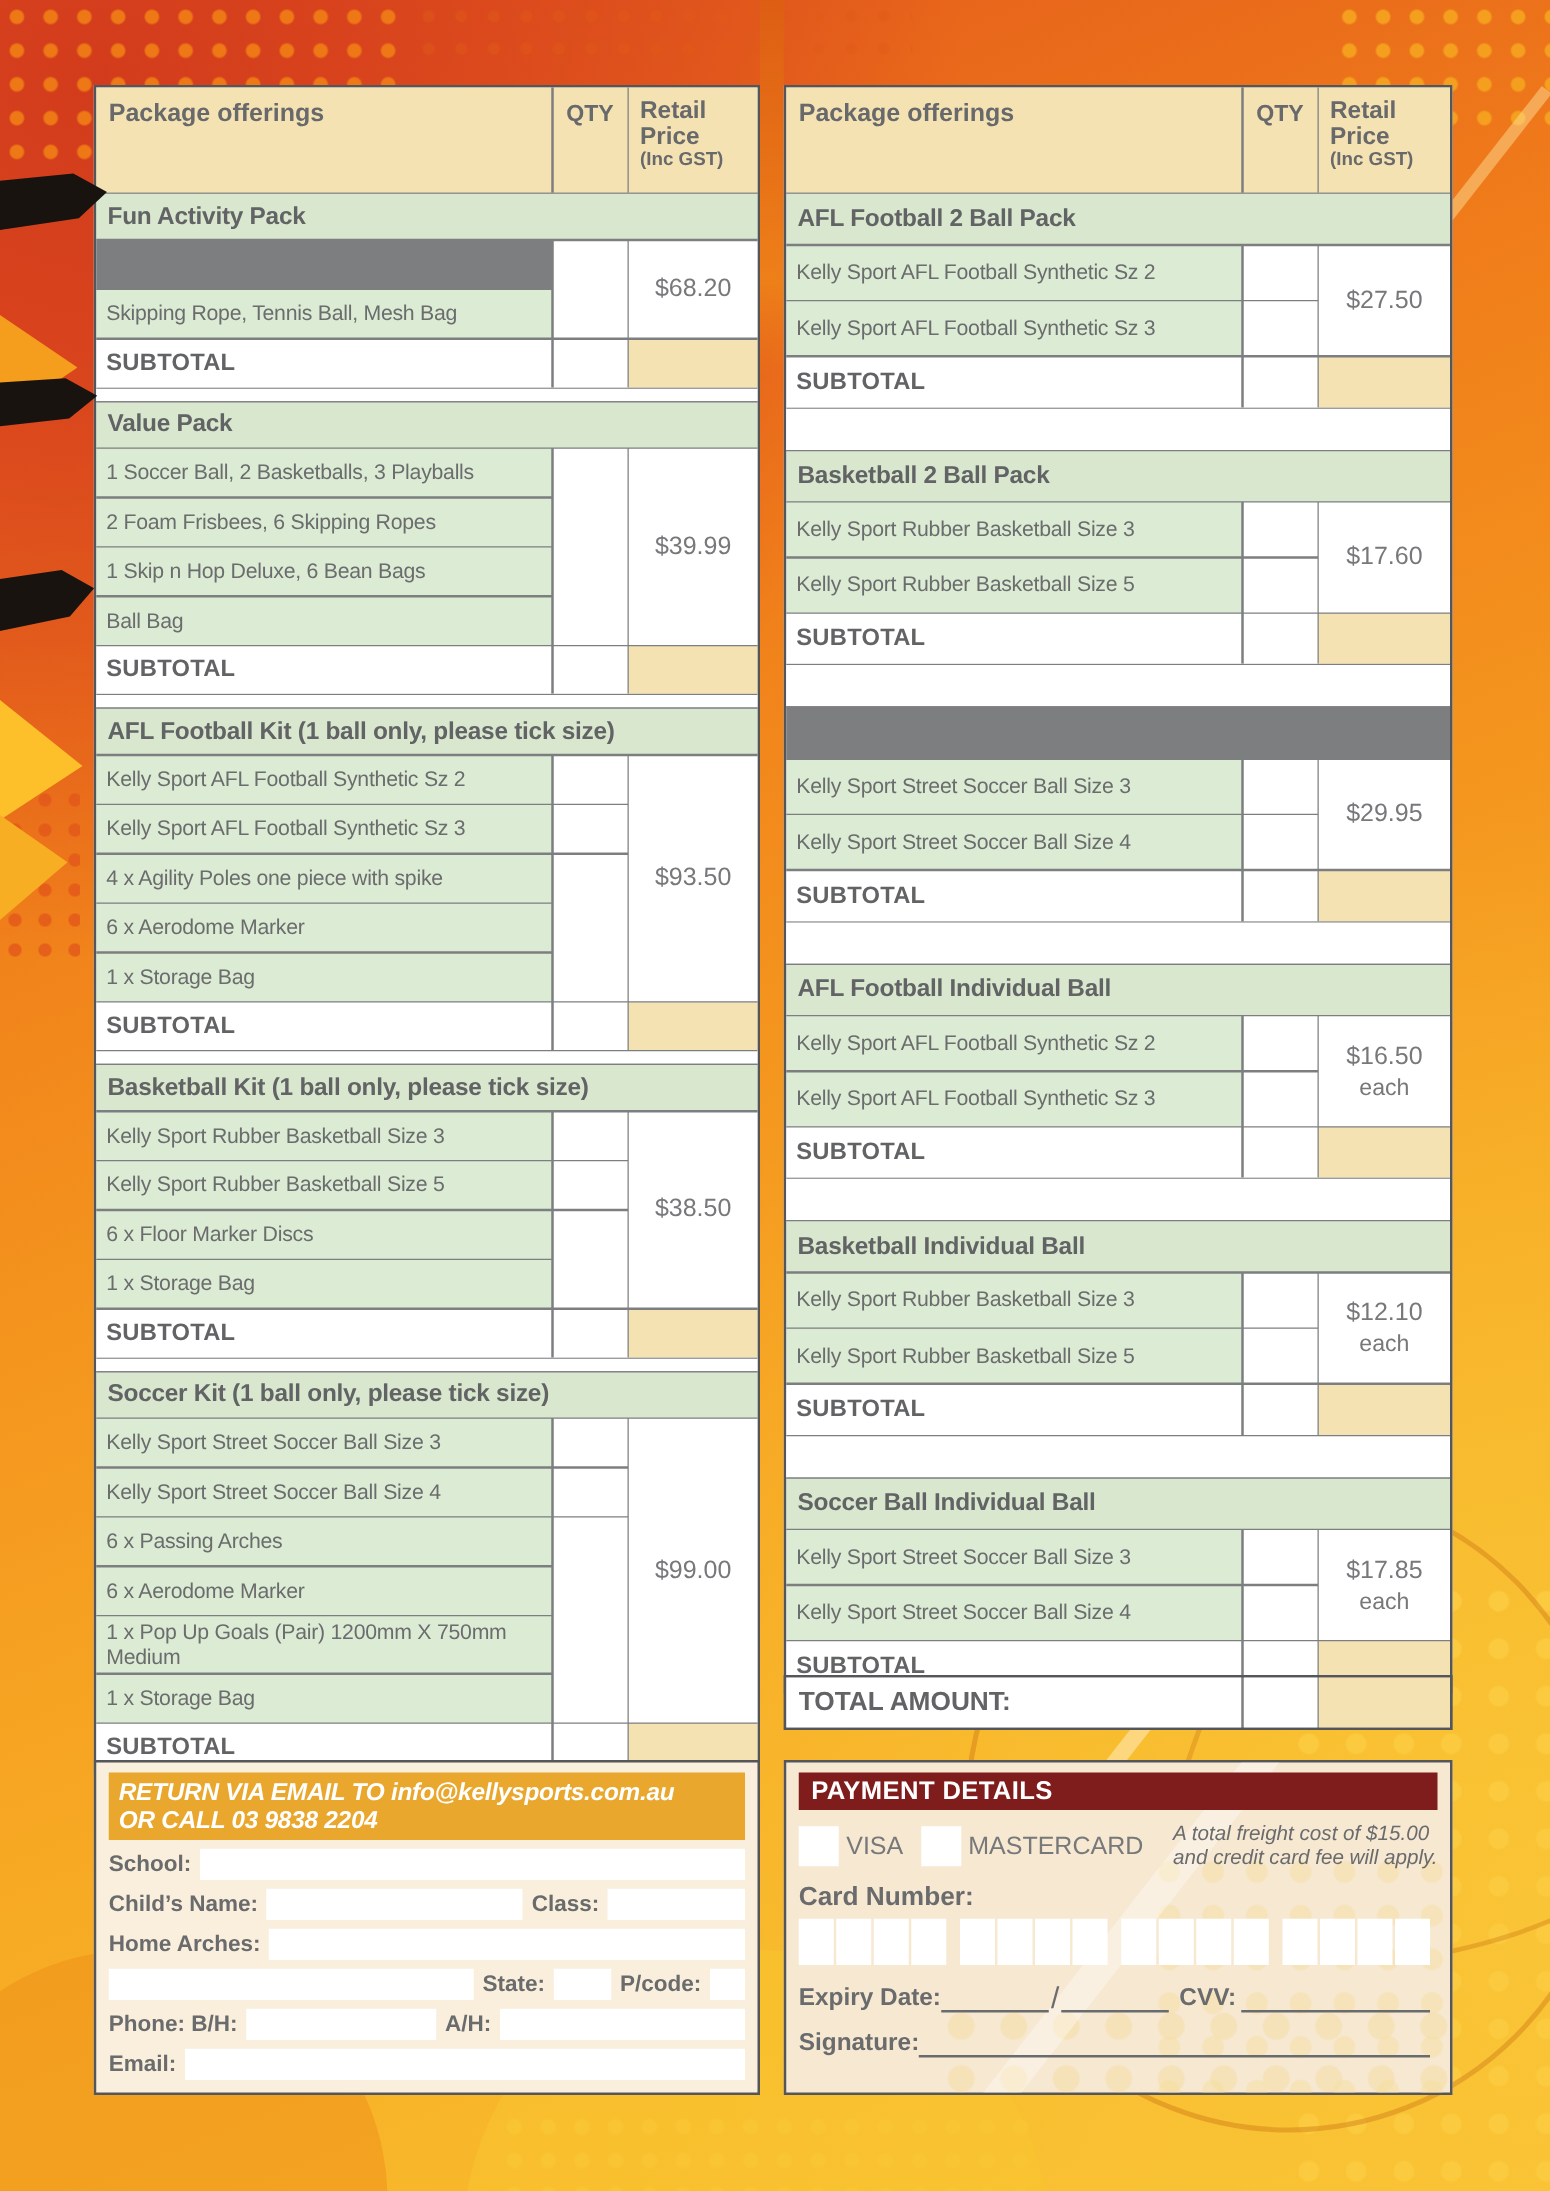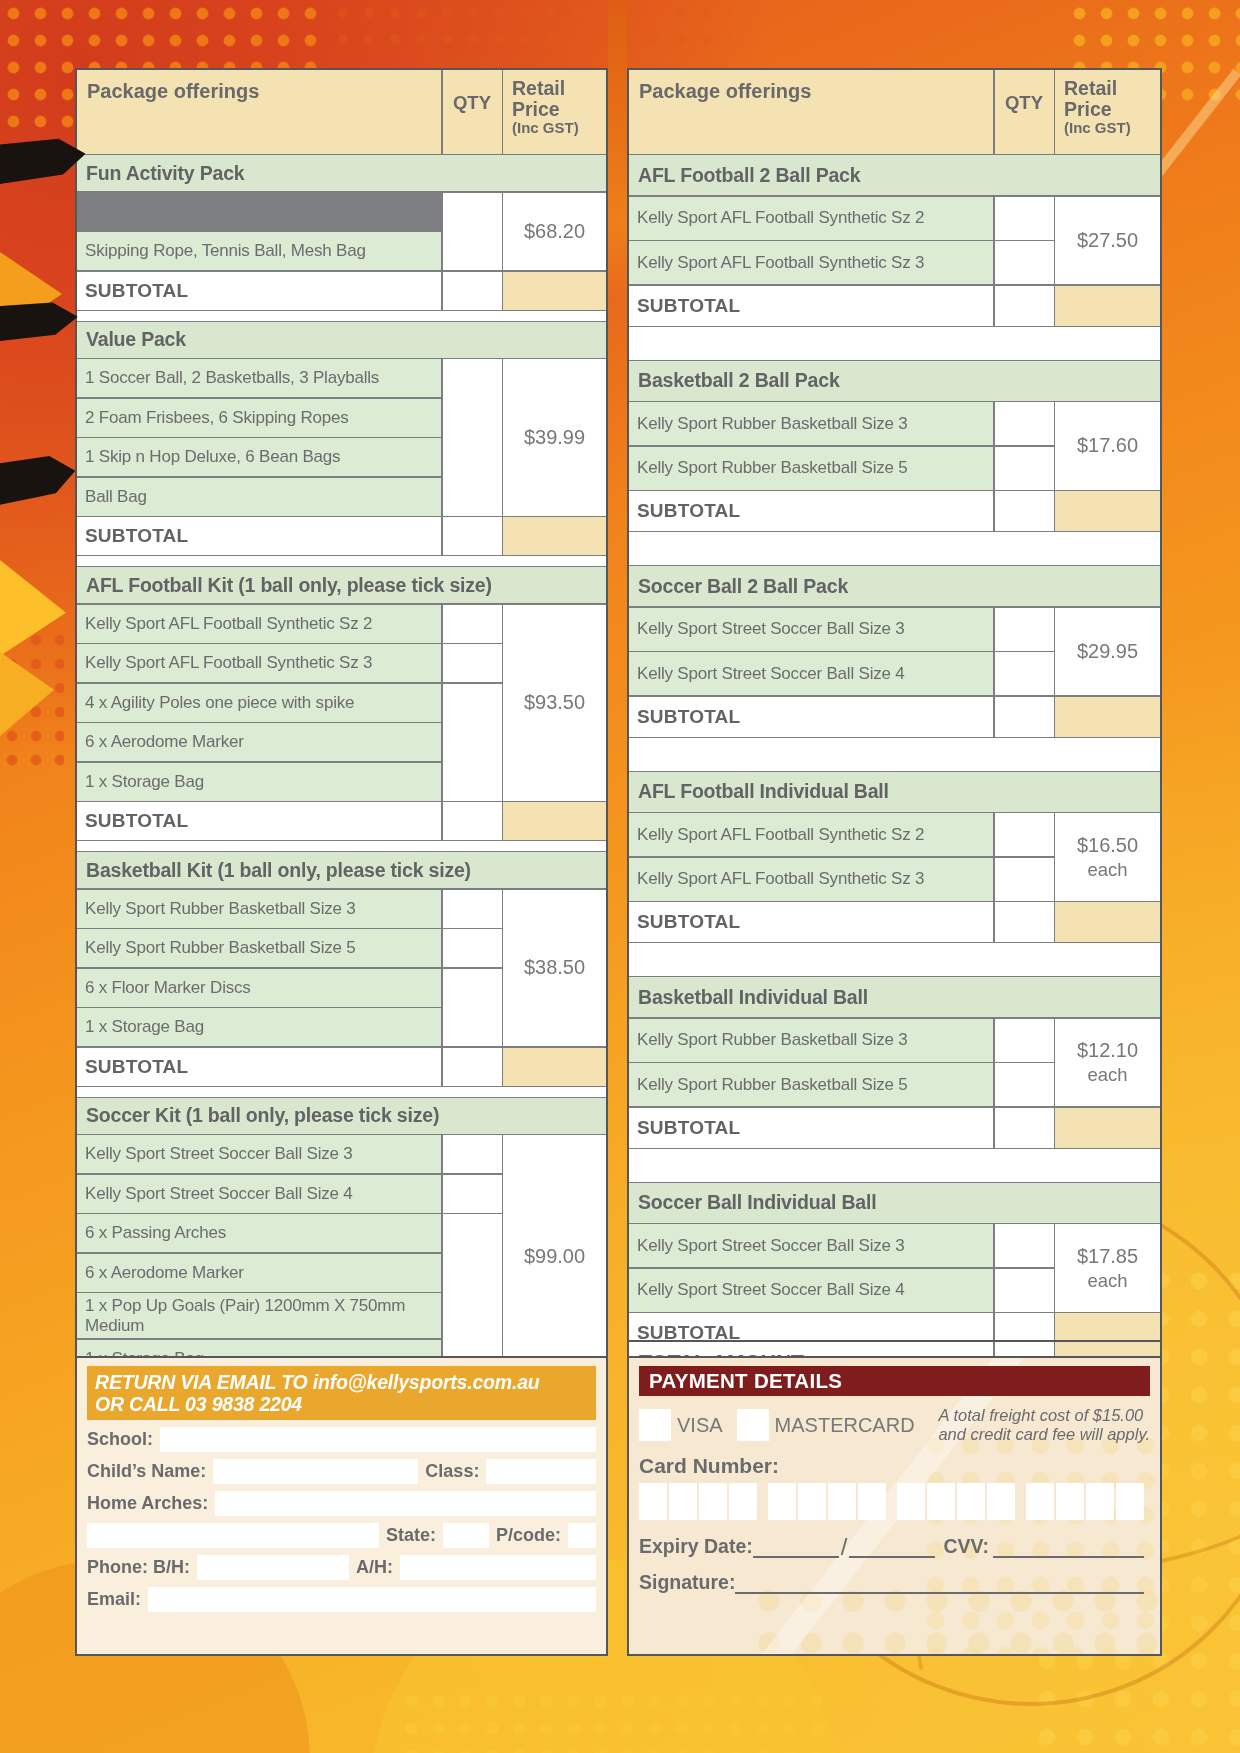--- a/index.html
+++ b/index.html
@@ -35,39 +35,39 @@
   .ball-arc-h{position:absolute;left:700px;top:1320px;width:620px;height:250px;border:4px solid transparent;border-bottom-color:rgba(200,110,15,.34);border-radius:50%;z-index:2;}
   .ball-arc-v{position:absolute;left:940px;top:1150px;width:240px;height:600px;border:4px solid transparent;border-left-color:rgba(200,110,15,.30);border-radius:50%;transform:rotate(18deg);z-index:2;}
   
   .ptable{position:absolute;z-index:10;background:#fff;border:2.5px solid #55565a;box-sizing:border-box;}
   #left-table{left:75px;top:68px;width:533px;--qtyw:59px;--pricew:103px;}
   #right-table{left:627px;top:68px;width:535px;--qtyw:59px;--pricew:105px;}
   .thead,.section{display:grid;grid-template-columns:1fr var(--qtyw) var(--pricew);gap:1.5px;background:#7d7e80;}
   .thead{height:84px;}
   .hcell{background:#f5e2b3;color:#68696b;font-weight:bold;}
   .h-off{font-size:20px;padding:10px 0 0 10px;}
-  .h-qty{font-size:18.5px;display:flex;justify-content:center;padding-top:22px;}
+  .h-qty{font-size:18.5px;display:flex;justify-content:center;padding-top:10px;}
   .h-price{font-size:19.5px;padding:8px 0 0 9px;line-height:1.08;}
   .h-price .small{font-size:15px;}
   .section{border-top:1.5px solid #7d7e80;}
   .spacer{background:#fff;border-top:1.5px solid #7d7e80;}
   .secbar{grid-column:1/-1;background:#d8e7ce;color:#626365;font-weight:bold;font-size:19.5px;display:flex;align-items:center;padding:0 9px;letter-spacing:-0.2px;}
   .lbl{background:#dcebd3;color:#6b6c6e;font-size:17px;letter-spacing:-0.2px;display:flex;align-items:center;padding:3px 8px;line-height:1.15;}
   .qcell{background:#fff;}
   .pcell{background:#fff;display:flex;flex-direction:column;align-items:center;justify-content:center;color:#77787a;font-size:20px;line-height:1.25;}
   .pcell .each{font-size:18.5px;}
   .sublbl{background:#fff;color:#626365;font-weight:bold;font-size:19px;display:flex;align-items:center;padding:0 8px;letter-spacing:.2px;}
   .subprice{background:#f5e2b3;}
   
   .total{position:absolute;left:627px;top:1340px;width:535px;height:44px;z-index:10;border:2.5px solid #55565a;box-sizing:border-box;display:grid;grid-template-columns:1fr 59px 105px;gap:1.5px;background:#7d7e80;}
   .total .tl{background:#fff;color:#626365;font-weight:bold;font-size:21px;display:flex;align-items:center;padding:0 10px;}
   .total .tq{background:#fff;}
   .total .tp{background:#f5e2b3;}
   
-  .panel{position:absolute;top:1356px;height:300px;z-index:10;border:2.5px solid #55565a;box-sizing:border-box;}
+  .panel{position:absolute;top:1408px;height:268px;z-index:10;border:2.5px solid #55565a;box-sizing:border-box;}
   .contact{left:75px;width:533px;background:#f9efdc;padding:8px 10px;}
   .banner{background:#eaa72e;color:#fff;font-weight:bold;font-style:italic;font-size:19.5px;line-height:1.14;padding:5px 8px;letter-spacing:-0.2px;}
   .frow{display:flex;align-items:center;margin-top:7px;gap:7px;}
   .flabel{color:#6a6b6d;font-weight:bold;font-size:18px;white-space:nowrap;}
   .finput{background:#fff;height:25px;flex:1;}
   .finput.w205{flex:0 0 205px;}
   .finput.w292{flex:0 0 292px;margin-left:0;}
   .finput.w46{flex:0 0 46px;}
   .finput.w152{flex:0 0 152px;}
   .payment{left:627px;width:535px;background:#f7e8d2;padding:8px 10px;overflow:hidden;}
@@ -244,21 +244,20 @@
         <div class="qcell" style="grid-area: 3 / 2;"></div>
         <div class="pcell" style="grid-area: 2 / 3 / span 2;">
           <div>$17.60</div>
         </div>
         <div class="sublbl" style="grid-area: 4 / 1;">SUBTOTAL</div>
         <div class="qcell" style="grid-area: 4 / 2;"></div>
         <div class="subprice" style="grid-area: 4 / 3;"></div>
       </div>
       <div class="spacer" style="height: 33px;"></div>
       <div class="section" style="grid-template-rows: 40px repeat(2, minmax(43px, auto)) 40px;">
-        <div class="secbar">Soccer Ball 2 Ball Pack</div>
         <div class="lbl" style="grid-area: 2 / 1;">Kelly Sport Street Soccer Ball Size 3</div>
         <div class="lbl" style="grid-area: 3 / 1;">Kelly Sport Street Soccer Ball Size 4</div>
         <div class="qcell" style="grid-area: 2 / 2;"></div>
         <div class="qcell" style="grid-area: 3 / 2;"></div>
         <div class="pcell" style="grid-area: 2 / 3 / span 2;">
           <div>$29.95</div>
         </div>
         <div class="sublbl" style="grid-area: 4 / 1;">SUBTOTAL</div>
         <div class="qcell" style="grid-area: 4 / 2;"></div>
         <div class="subprice" style="grid-area: 4 / 3;"></div>

